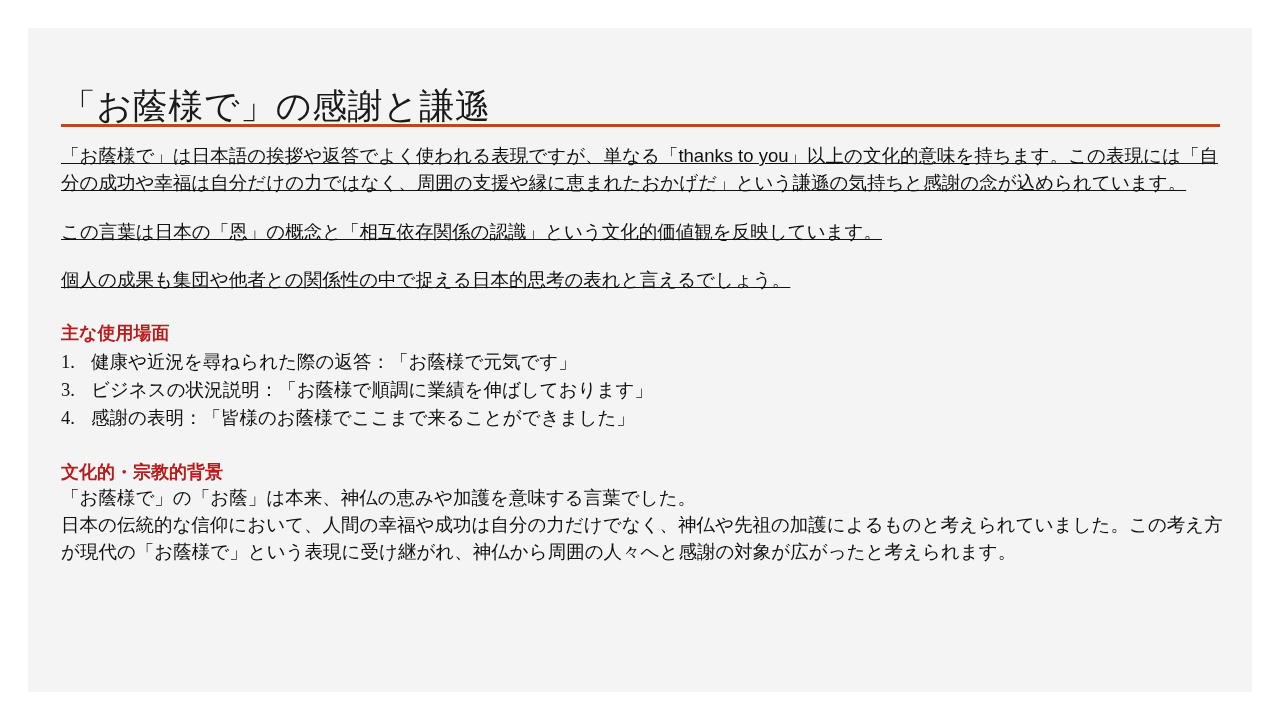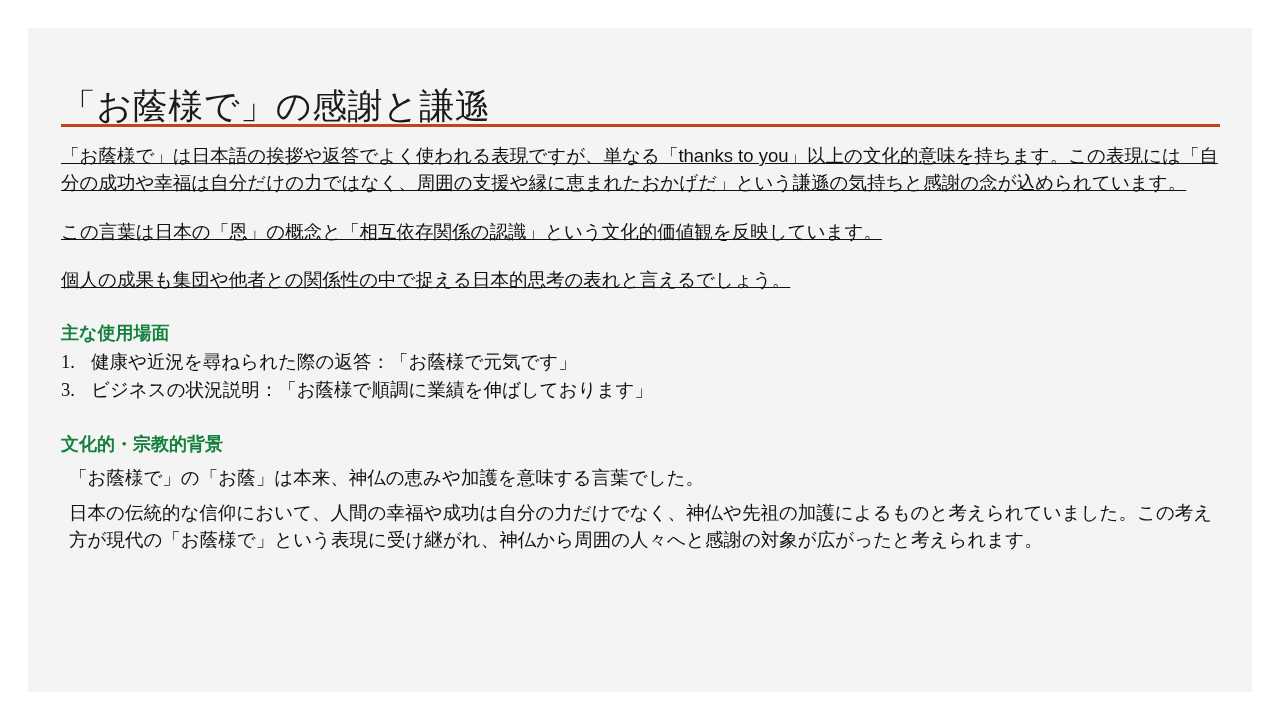--- a/index.html
+++ b/index.html
@@ -51,42 +51,42 @@
     color: #111111;
   }
   .para {
     margin: 0 0 0 0;
     text-align: left;
     text-decoration: underline;
   }
   .gap-md { height: 22px; }
   .gap-lg { height: 26px; }
   .section-head {
-    color: #15803d;
+    color: #b91c1c;
     font-weight: bold;
     font-size: 18px;
     margin: 0;
   }
   ol.usage {
     list-style: none;
     margin: 3px 0 0 0;
     padding: 0;
   }
   ol.usage li {
     margin: 0 0 1px 0;
     padding: 0;
     white-space: nowrap;
     font-family: Liberation Serif, serif;
   }
   ol.usage li .num {
     display: inline-block;
     width: 30px;
   }
   .bg-block p {
-    margin: 8px;
+    margin: 0;
   }
 </style>
 </head>
 <body>
 
 <div class="slide">
 
   <h1 class="slide-title">「お蔭様で」の感謝と謙遜</h1>
   <div class="title-rule"></div>
 
@@ -102,20 +102,23 @@
     <div class="gap-lg"></div>
 
     <p class="section-head">主な使用場面</p>
     <ol class="usage">
       <li>
         <span class="num">1.</span><span>健康や近況を尋ねられた際の返答：「お蔭様で元気です」</span>
       </li>
       <li>
         <span class="num">3.</span><span>ビジネスの状況説明：「お蔭様で順調に業績を伸ばしております」</span>
       </li>
+      <li>
+        <span class="num">4.</span><span>感謝の表明：「皆様のお蔭様でここまで来ることができました」</span>
+      </li>
     </ol>
 
     <div class="gap-lg"></div>
 
     <p class="section-head">文化的・宗教的背景</p>
     <div class="bg-block">
       <p>「お蔭様で」の「お蔭」は本来、神仏の恵みや加護を意味する言葉でした。</p>
       <p>日本の伝統的な信仰において、人間の幸福や成功は自分の力だけでなく、神仏や先祖の加護によるものと考えられていました。この考え方が現代の「お蔭様で」という表現に受け継がれ、神仏から周囲の人々へと感謝の対象が広がったと考えられます。</p>
     </div>
 

